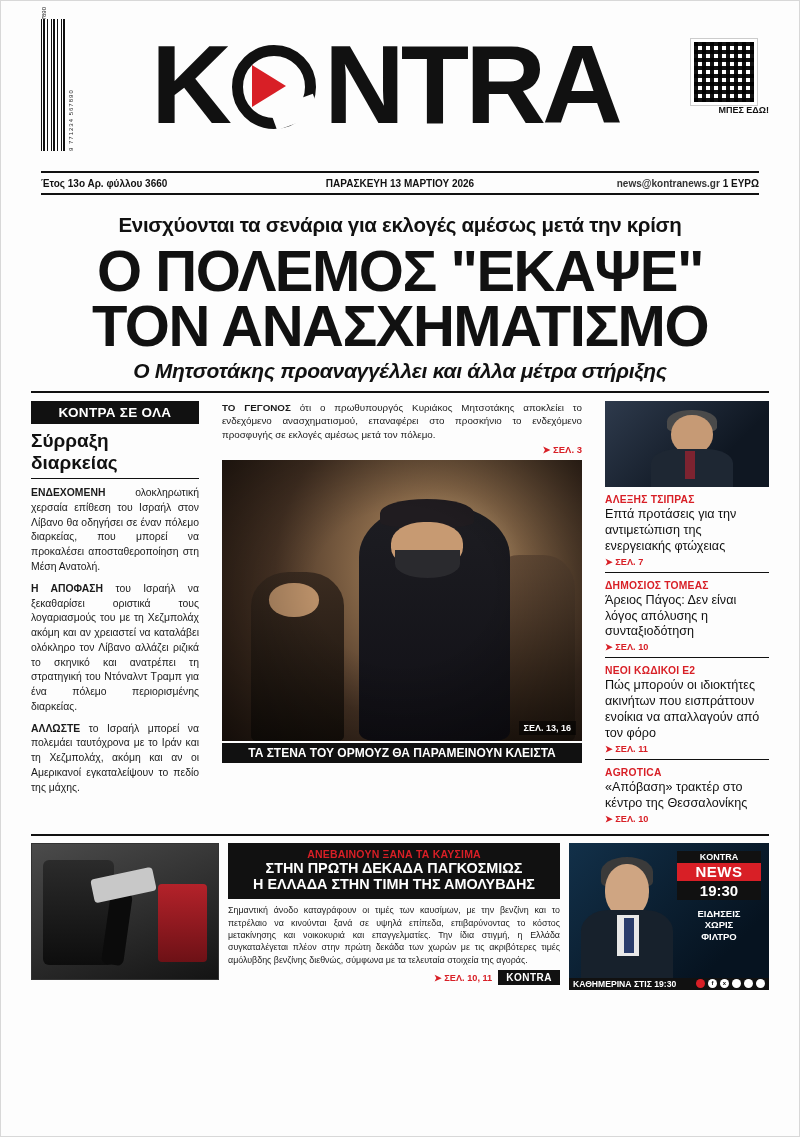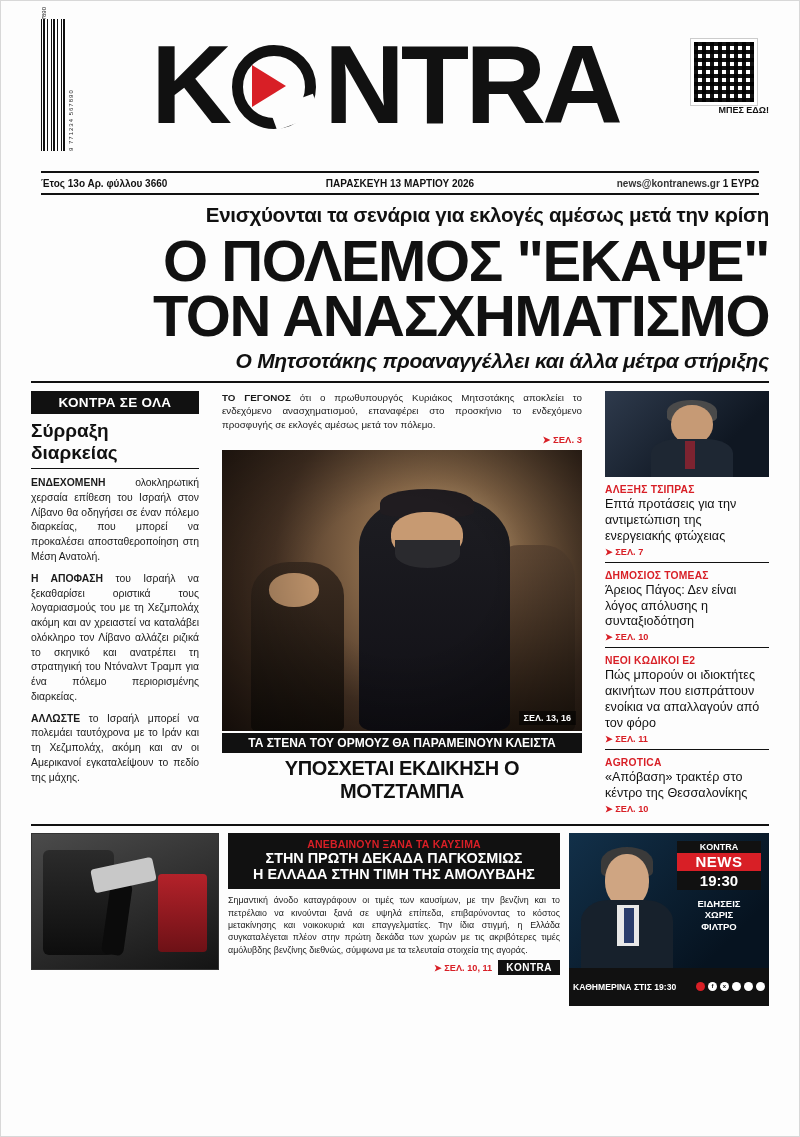--- a/index.html
+++ b/index.html
@@ -94,21 +94,21 @@
     height:20px;
     display:flex;align-items:center;
     font-size:10px;font-weight:bold;color:#111;
   }
   .inforow .left{position:absolute;left:0;}
   .inforow .center{position:absolute;left:50%;transform:translateX(-50%);}
   .inforow .right{position:absolute;right:0;color:#333;font-weight:bold;}
   .inforow .right .eu{color:#111;}
 
   
-  .hl-wrap{margin:8px 30px 0 30px;text-align:right;}
+  .hl-wrap{margin:18px 30px 0 30px;text-align:center;}
   .kicker{
     font-size:20.5px;font-weight:bold;color:#111;
     letter-spacing:-0.3px;
     padding-bottom:4px;
   }
   .main-hl{
     font-size:58px;line-height:0.95;font-weight:bold;
     letter-spacing:-1.5px;
     color:#111;
     padding-top:2px;
@@ -360,21 +360,21 @@
     letter-spacing:0.5px;
   }
   .tvlogo .time{
     background:#111;color:#fff;font-size:15px;font-weight:bold;padding:1px 0;
   }
   .tvlogo .slog{
     color:#fff;font-size:9.5px;font-weight:bold;line-height:1.25;margin-top:8px;
   }
   .tvcap{
     background:#111;color:#fff;font-size:8.6px;font-weight:bold;
-    padding:14px 4px;display:flex;justify-content:space-between;align-items:center;
+    padding:1px 4px;display:flex;justify-content:space-between;align-items:center;
   }
   .socials{display:flex;gap:3px;}
   .socials span{
     display:inline-block;width:9px;height:9px;border-radius:50%;
     background:#fff;color:#111;font-size:6px;line-height:9px;text-align:center;
   }
   .soc-red{background:#d81f26 !important;color:#fff !important;}
 </style>
 </head>
 <body>
@@ -454,21 +454,20 @@
         <div class="p3"></div>
         <div class="figure"></div>
         <div class="turban"></div>
         <div class="face"></div>
         <div class="beard"></div>
         <div class="vignette"></div>
         <div class="photo-sel">ΣΕΛ. 13, 16</div>
       </div>
 
       <div class="mid-cap1">ΤΑ ΣΤΕΝΑ ΤΟΥ ΟΡΜΟΥΖ ΘΑ ΠΑΡΑΜΕΙΝΟΥΝ ΚΛΕΙΣΤΑ</div>
-      <div class="mid-cap2">ΥΠΟΣΧΕΤΑΙ ΕΚΔΙΚΗΣΗ Ο ΜΟΤΖΤΑΜΠΑ</div>
     </div>
 
     <div class="col-right">
       <div class="rphoto">
         <div class="bg"></div>
         <div class="hair"></div>
         <div class="head"></div>
         <div class="body"></div>
         <div class="tie"></div>
       </div>

